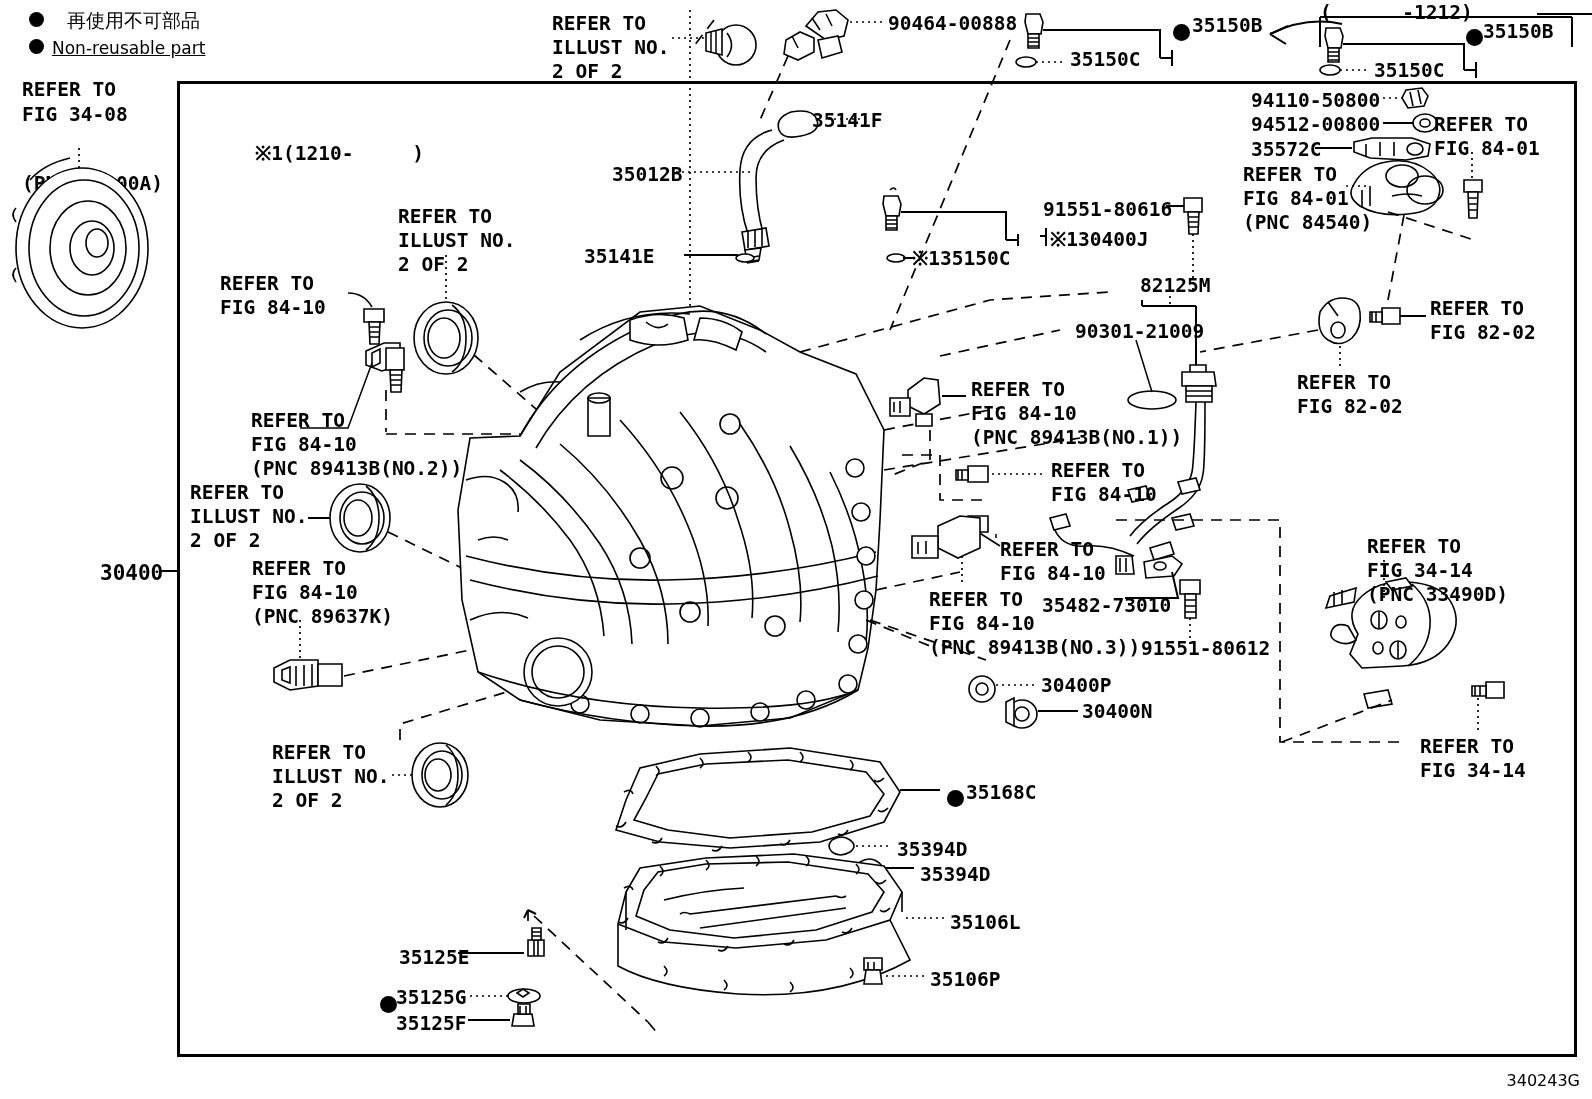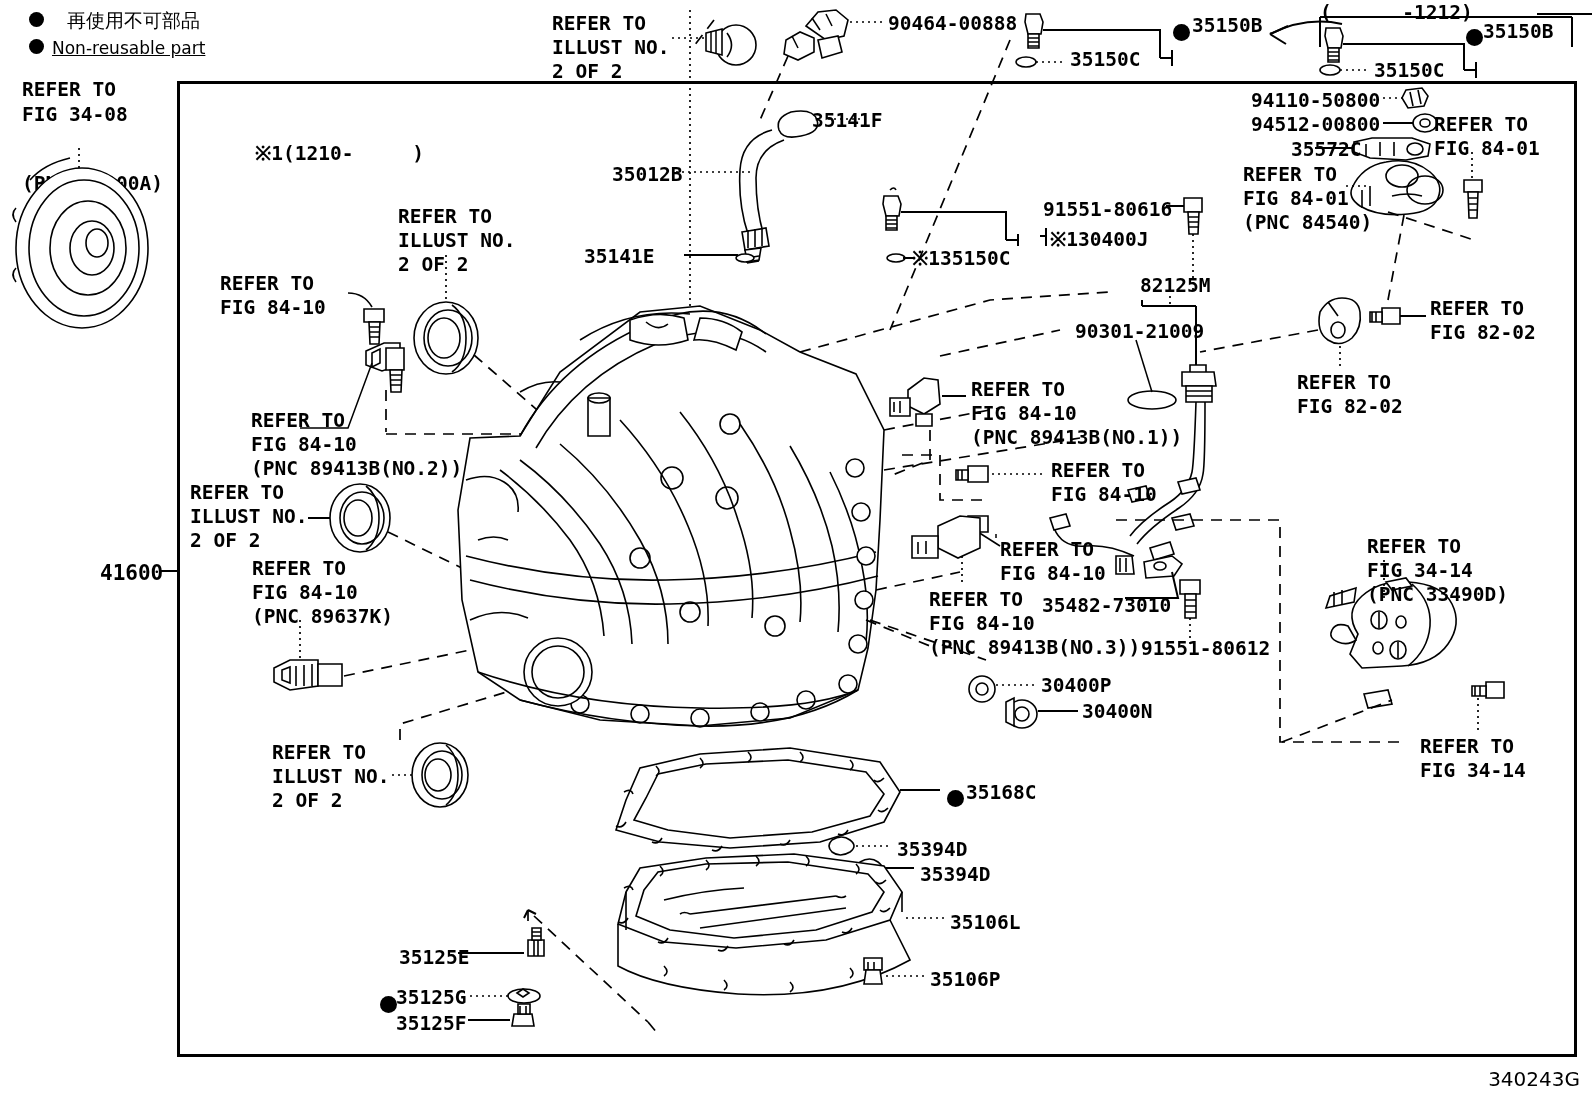--- a/index.html
+++ b/index.html
@@ -32,23 +32,23 @@
 <div class="lbl en" style="left:52px;top:38px;">Non-reusable part</div>
 
 <div class="lbl s20" style="left:22px;top:78px;">REFER TO</div>
 <div class="lbl s20" style="left:22px;top:103px;">FIG 34-08</div>
 <div class="lbl s20" style="left:22px;top:128px;margin-top:44px;">(PNC 32000A)</div>
 
 <div class="frame" style="left:177px;top:81px;width:1400px;height:976px;"></div>
 
 <div class="lbl s20" style="left:255px;top:142px;">※1(1210-     )</div>
 
-<div class="lbl s22" style="left:100px;top:561px;">41600</div>
-
-<div class="lbl" style="right:12px;bottom:8px;font-size:20px;font-family:'DejaVu Sans','Liberation Sans',sans-serif;font-weight:normal;">340243G</div>
+<div class="lbl s22" style="left:100px;top:561px;">30400</div>
+
+<div class="lbl" style="right:12px;bottom:8px;font-size:16px;font-family:'DejaVu Sans','Liberation Sans',sans-serif;font-weight:normal;">340243G</div>
 
 <svg viewBox="0 0 1592 1099">
 
   <line class="ln med" x1="177" y1="82" x2="1285" y2="82"></line>
   <line class="ln med" x1="1537" y1="14" x2="1592" y2="14"></line>
 
   <path class="ln med" d="M1320,17 L1320,47 M1320,17 L1572,17 M1572,17 L1572,47"></path>
   <line class="ln med" x1="1285" y1="82" x2="1577" y2="82"></line>
 
   <g>
@@ -524,21 +524,21 @@
     <div class="lbl s20" style="left: 1374px; top: 59px;">35150C</div>
     <div class="lbl s20" style="left: 1483px; top: 20px;">35150B</div>
     <div class="lbl s20" style="left: 812px; top: 109px;">35141F</div>
     <div class="lbl s20" style="left: 612px; top: 163px;">35012B</div>
     <div class="lbl s20" style="left: 584px; top: 245px;">35141E</div>
     <div class="lbl s20" style="left: 912px; top: 247px;">※135150C</div>
     <div class="lbl s20" style="left: 1050px; top: 228px;">※130400J</div>
     <div class="lbl s20" style="left: 1043px; top: 198px;">91551-80616</div>
     <div class="lbl s20" style="left: 1251px; top: 89px;">94110-50800</div>
     <div class="lbl s20" style="left: 1251px; top: 113px;">94512-00800</div>
-    <div class="lbl s20" style="left: 1251px; top: 138px; margin-left: 40px;">35572C</div>
+    <div class="lbl s20" style="left: 1251px; top: 138px;">35572C</div>
     <div class="lbl s20" style="left: 1434px; top: 113px;">REFER TO
 FIG 84-01</div>
     <div class="lbl s20" style="left: 1243px; top: 163px;">REFER TO
 FIG 84-01
 (PNC 84540)</div>
     <div class="lbl s20" style="left: 1140px; top: 274px;">82125M</div>
     <div class="lbl s20" style="left: 1075px; top: 320px;">90301-21009</div>
     <div class="lbl s20" style="left: 220px; top: 272px;">REFER TO
 FIG 84-10</div>
     <div class="lbl s20" style="left: 398px; top: 205px;">REFER TO

